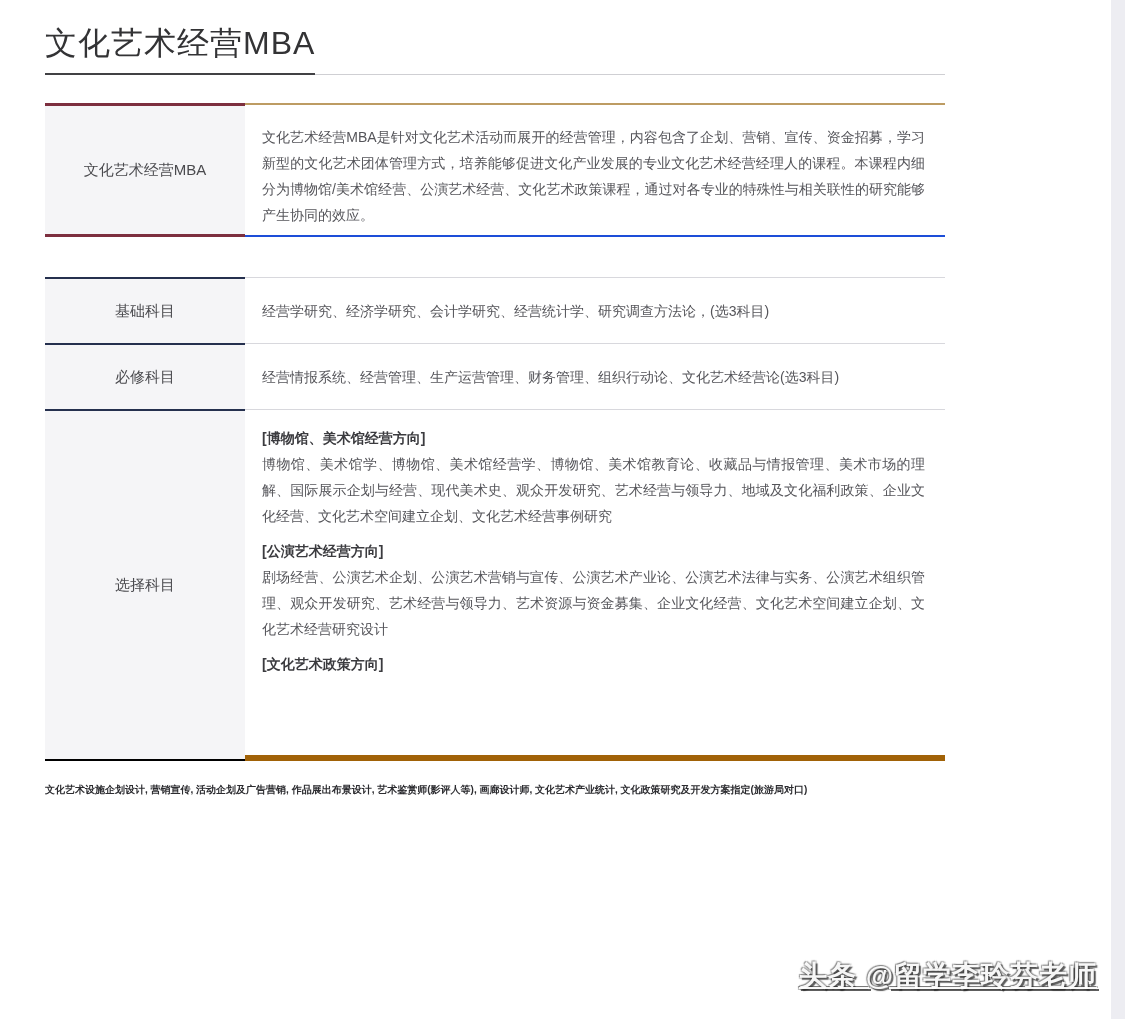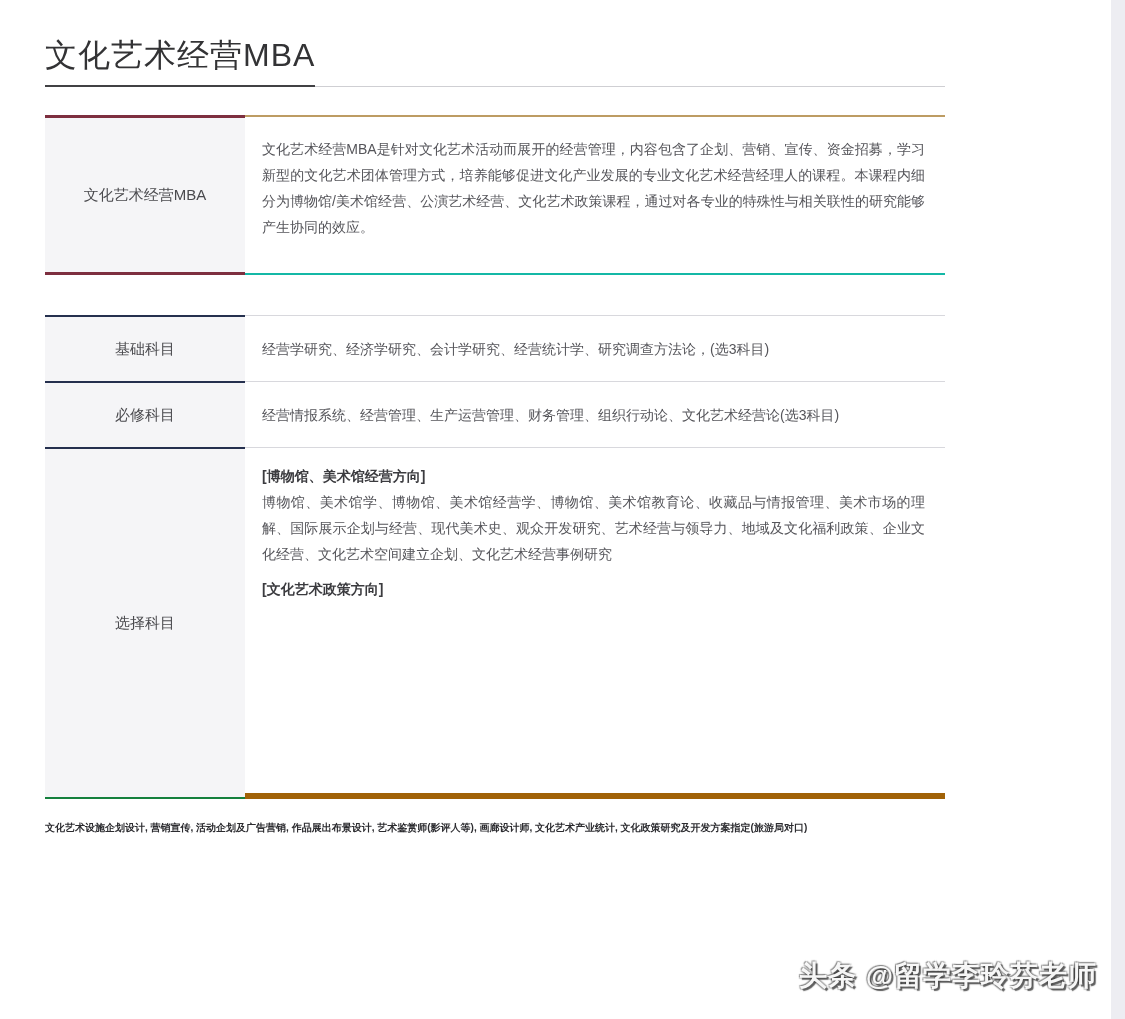--- a/index.html
+++ b/index.html
@@ -15,21 +15,21 @@
     width: 1125px; height: 1019px;
   }
   .scroll-strip {
     position: absolute;
     top: 0; right: 0;
     width: 14px; height: 100%;
     background: #ededf2;
   }
   .content-col {
     position: absolute;
-    left: 45px; top: 34px;
+    left: 45px; top: 22px;
     width: 900px;
   }
   
   .page-header {
     border-bottom: 1px solid #cfcfd3;
     margin-bottom: 28px;
   }
   .page-title {
     display: inline-block;
     font-size: 32px;
@@ -58,27 +58,27 @@
     text-align: justify;
   }
   
   .overview-table { margin-bottom: 40px; }
   .overview-table .label-cell {
     border-top: 3px solid #7d2f3f;
     border-bottom: 3px solid #7d2f3f;
   }
   .overview-table .content-cell {
     border-top: 2px solid #bd9c63;
-    border-bottom: 2px solid #14b8a6;
-    padding: 19px 20px 33px 17px;
+    border-bottom: 2px solid #1d4ed8;
+    padding: 19px 20px 7px 17px;
   }
   
   .curriculum-table .tbl-row .label-cell { border-top: 2px solid #25304e; }
   .curriculum-table .tbl-row .content-cell { border-top: 1px solid #d8d8dd; }
-  .curriculum-table .tbl-row:last-child .label-cell { border-bottom: 2px solid #15803d; }
+  .curriculum-table .tbl-row:last-child .label-cell { border-bottom: 2px solid #000000; }
   .curriculum-table .tbl-row:last-child .content-cell { border-bottom: 6px solid #a16207; }
   .curriculum-table .simple-row { height: 66px; }
   .curriculum-table .simple-row .content-cell {
     display: flex; align-items: center;
     padding: 0 20px 0 17px;
     text-align: left;
   }
   .elective-row { min-height: 352px; }
   .elective-row .content-cell { padding: 15px 20px 12px 17px; }
   .elective-section + .elective-section { margin-top: 9px; }
@@ -106,20 +106,21 @@
     font-size: 28px;
     font-weight: bold;
     letter-spacing: 1px;
     color: rgba(255,255,255,0.95);
     text-shadow:
       2px 2px 1px rgba(40,40,40,0.75),
      -1px -1px 1px rgba(40,40,40,0.45),
       1px -1px 1px rgba(40,40,40,0.3),
      -1px  1px 1px rgba(40,40,40,0.3);
     white-space: nowrap;
+    text-decoration: underline;
   }
 </style>
 </head>
 <body>
 
 <div class="page">
 
   <div class="content-col">
 
     <div class="page-header">
@@ -147,20 +148,24 @@
 
       <div class="tbl-row elective-row">
         <div class="label-cell">选择科目</div>
         <div class="content-cell">
 
           <div class="elective-section">
             <div class="elective-heading">[博物馆、美术馆经营方向]</div>
             <div class="elective-body">博物馆、美术馆学、博物馆、美术馆经营学、博物馆、美术馆教育论、收藏品与情报管理、美术市场的理解、国际展示企划与经营、现代美术史、观众开发研究、艺术经营与领导力、地域及文化福利政策、企业文化经营、文化艺术空间建立企划、文化艺术经营事例研究</div>
           </div>
 
+          <div class="elective-section">
+            <div class="elective-heading">[公演艺术经营方向]</div>
+            <div class="elective-body">剧场经营、公演艺术企划、公演艺术营销与宣传、公演艺术产业论、公演艺术法律与实务、公演艺术组织管理、观众开发研究、艺术经营与领导力、艺术资源与资金募集、企业文化经营、文化艺术空间建立企划、文化艺术经营研究设计</div>
+          </div>
 
           <div class="elective-section">
             <div class="elective-heading">[文化艺术政策方向]</div>
           </div>
 
         </div>
       </div>
 
     </div>
 

